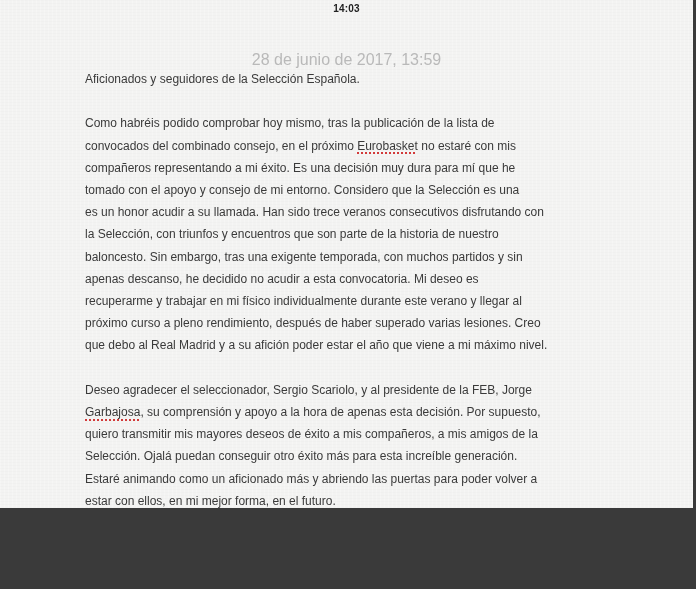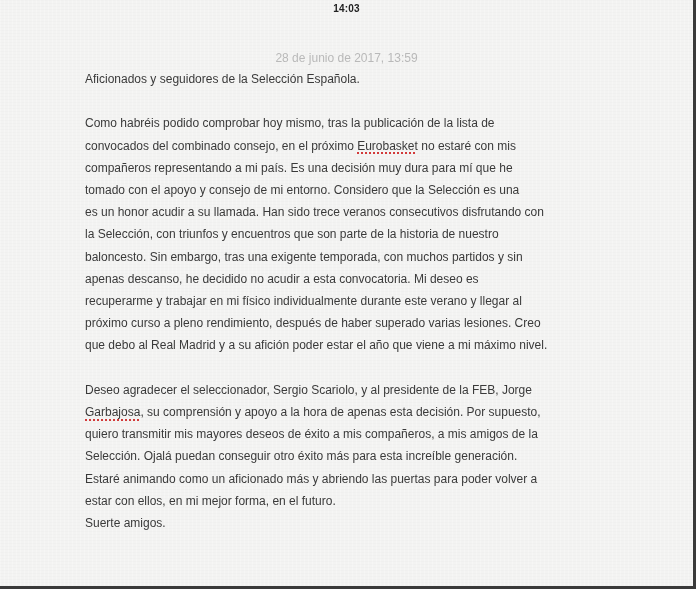--- a/index.html
+++ b/index.html
@@ -3,37 +3,37 @@
 <meta charset="utf-8">
 <style>
   html, body { margin: 0; padding: 0; }
   body {
     width: 696px; height: 589px; overflow: hidden;
     background: #3a3a3a;
     font-family: "Liberation Sans", sans-serif;
   }
   .screen {
     position: absolute; left: 0; top: 0;
-    width: 693px; height: 586px;
+    width: 693px; height: 508px;
     background: #f3f3f2;
     background-image:
       repeating-linear-gradient(0deg, rgba(0,0,0,0.012) 0px, rgba(0,0,0,0.012) 1px, transparent 1px, transparent 3px),
       repeating-linear-gradient(90deg, rgba(255,255,255,0.25) 0px, rgba(255,255,255,0.25) 1px, transparent 1px, transparent 4px);
     overflow: hidden;
   }
   .status-time {
     position: absolute; top: 3px; left: 0; width: 693px;
     text-align: center;
     font-size: 10px; font-weight: bold; color: #222;
     letter-spacing: 0.2px;
   }
   .note-date {
     position: absolute; top: 51px; left: 0; width: 693px;
     text-align: center;
-    font-size: 12px; color: #b9b9b9;
+    font-size: 16px; color: #b9b9b9;
   }
   .note-body {
     position: absolute; top: 68px; left: 85px; width: 590px;
     font-size: 12px; line-height: 22.2px; color: #3a3a3a;
   }
   .note-body p { margin: 0; }
   .note-body .gap { height: 22.2px; }
   .line { display: block; white-space: nowrap; }
   .spell {
     text-decoration: underline dotted #d23a3a;
@@ -51,21 +51,21 @@
 
   <div class="note-body">
     <p>
       <span class="line">Aficionados y seguidores de la Selección Española.</span>
     </p>
     <div class="gap"></div>
 
     <p>
       <span class="line">Como habréis podido comprobar hoy mismo, tras la publicación de la lista de</span>
       <span class="line"><span>convocados del combinado consejo, en el próximo </span><span class="spell">Eurobasket</span><span> no estaré con mis</span></span>
-      <span class="line">compañeros representando a mi país. Es una decisión muy dura para mí que he</span>
+      <span class="line">compañeros representando a mi éxito. Es una decisión muy dura para mí que he</span>
       <span class="line">tomado con el apoyo y consejo de mi entorno. Considero que la Selección es una</span>
       <span class="line">es un honor acudir a su llamada. Han sido trece veranos consecutivos disfrutando con</span>
       <span class="line">la Selección, con triunfos y encuentros que son parte de la historia de nuestro</span>
       <span class="line">baloncesto. Sin embargo, tras una exigente temporada, con muchos partidos y sin</span>
       <span class="line">apenas descanso, he decidido no acudir a esta convocatoria. Mi deseo es</span>
       <span class="line">recuperarme y trabajar en mi físico individualmente durante este verano y llegar al</span>
       <span class="line">próximo curso a pleno rendimiento, después de haber superado varias lesiones. Creo</span>
       <span class="line">que debo al Real Madrid y a su afición poder estar el año que viene a mi máximo nivel.</span>
     </p>
     <div class="gap"></div>

